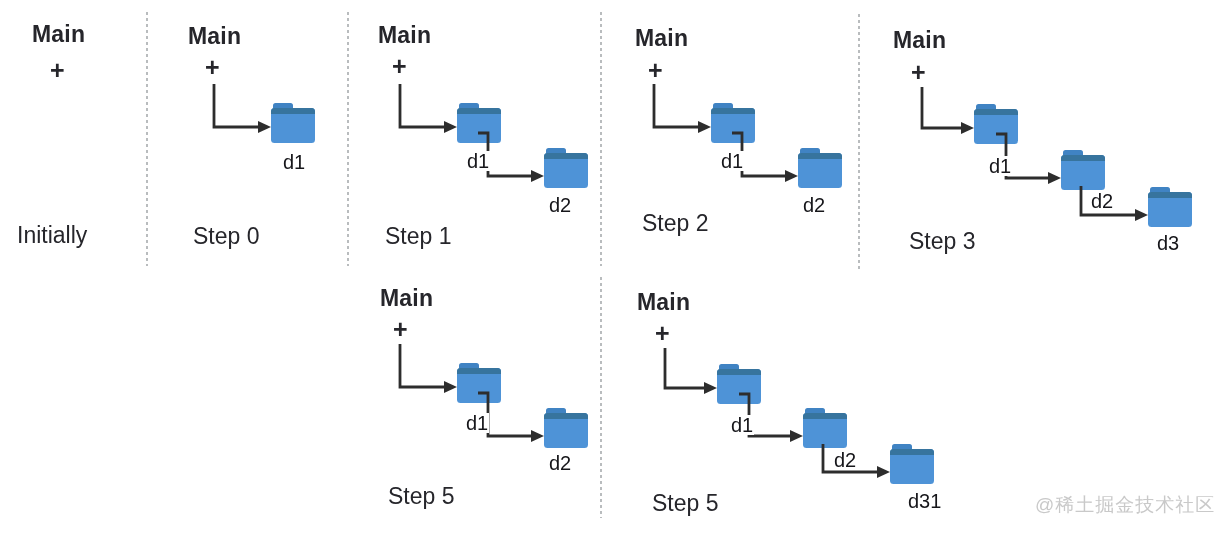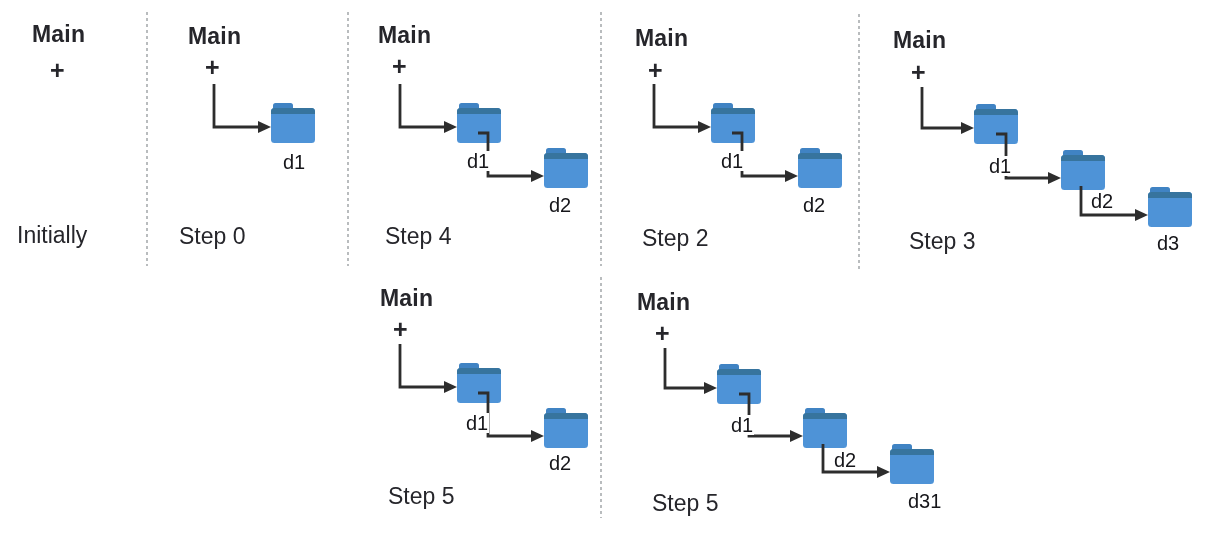--- a/index.html
+++ b/index.html
@@ -70,53 +70,53 @@
 
   <section class="panel" style="left:147px;top:0;width:201px;height:265px">
     <svg class="art" width="201" height="265" viewBox="0 0 201 265">
       <polyline class="ln" points="67,84 67,127 111,127"></polyline>
       <polygon class="ah" points="124,127 111,121 111,133"></polygon>
       <use href="#folder-icon" x="124" y="103" width="44" height="40"></use>
     </svg>
     <div class="main-title" style="left:41px;top:25px">Main</div>
     <div class="plus" style="left:58px;top:55px">+</div>
     <div class="flabel" style="left:135px;top:152px">d1</div>
-    <div class="caption" style="left:32px;top:225px">Step 0</div>
+    <div class="caption" style="left:46px;top:225px">Step 0</div>
   </section>
 
   <section class="panel" style="left:348px;top:0;width:252px;height:265px">
     <svg class="art" width="252" height="265" viewBox="0 0 252 265">
       <polyline class="ln" points="52,84 52,127 96,127"></polyline>
       <polygon class="ah" points="109,127 96,121 96,133"></polygon>
       <use href="#folder-icon" x="109" y="103" width="44" height="40"></use>
       <polyline class="ln" points="130,133 140,133 140,176 183,176"></polyline>
       <polygon class="ah" points="196,176 183,170 183,182"></polygon>
       <use href="#folder-icon" x="196" y="148" width="44" height="40"></use>
     </svg>
     <div class="main-title" style="left:30px;top:24px">Main</div>
     <div class="plus" style="left:44px;top:54px">+</div>
     <div class="flabel" style="left:118px;top:151px">d1</div>
     <div class="flabel" style="left:200px;top:195px">d2</div>
-    <div class="caption" style="left:37px;top:225px">Step 4</div>
+    <div class="caption" style="left:37px;top:225px">Step 1</div>
   </section>
 
   <section class="panel" style="left:602px;top:0;width:256px;height:265px">
     <svg class="art" width="256" height="265" viewBox="0 0 256 265">
       <polyline class="ln" points="52,84 52,127 96,127"></polyline>
       <polygon class="ah" points="109,127 96,121 96,133"></polygon>
       <use href="#folder-icon" x="109" y="103" width="44" height="40"></use>
       <polyline class="ln" points="130,133 140,133 140,176 183,176"></polyline>
       <polygon class="ah" points="196,176 183,170 183,182"></polygon>
       <use href="#folder-icon" x="196" y="148" width="44" height="40"></use>
     </svg>
     <div class="main-title" style="left:33px;top:27px">Main</div>
     <div class="plus" style="left:46px;top:58px">+</div>
     <div class="flabel" style="left:118px;top:151px">d1</div>
     <div class="flabel" style="left:200px;top:195px">d2</div>
-    <div class="caption" style="left:40px;top:227px">Step 2</div>
+    <div class="caption" style="left:40px;top:212px">Step 2</div>
   </section>
 
   <section class="panel" style="left:860px;top:0;width:358px;height:270px">
     <svg class="art" width="358" height="270" viewBox="0 0 358 270">
       <polyline class="ln" points="62,87 62,128 101,128"></polyline>
       <polygon class="ah" points="114,128 101,122 101,134"></polygon>
       <use href="#folder-icon" x="114" y="104" width="44" height="40"></use>
       <polyline class="ln" points="136,134 146,134 146,178 188,178"></polyline>
       <polygon class="ah" points="201,178 188,172 188,184"></polygon>
       <use href="#folder-icon" x="201" y="150" width="44" height="40"></use>
@@ -161,14 +161,15 @@
       <use href="#folder-icon" x="286" y="182" width="44" height="40"></use>
     </svg>
     <div class="main-title" style="left:33px;top:29px">Main</div>
     <div class="plus" style="left:51px;top:59px">+</div>
     <div class="flabel" style="left:126px;top:153px">d1</div>
     <div class="flabel" style="left:229px;top:188px">d2</div>
     <div class="flabel" style="left:303px;top:229px">d31</div>
     <div class="caption" style="left:48px;top:230px">Step 5</div>
   </section>
 
+  <div class="watermark" style="left:1035px;top:495px">@稀土掘金技术社区</div>
 
 </div>
 
 </body></html>

